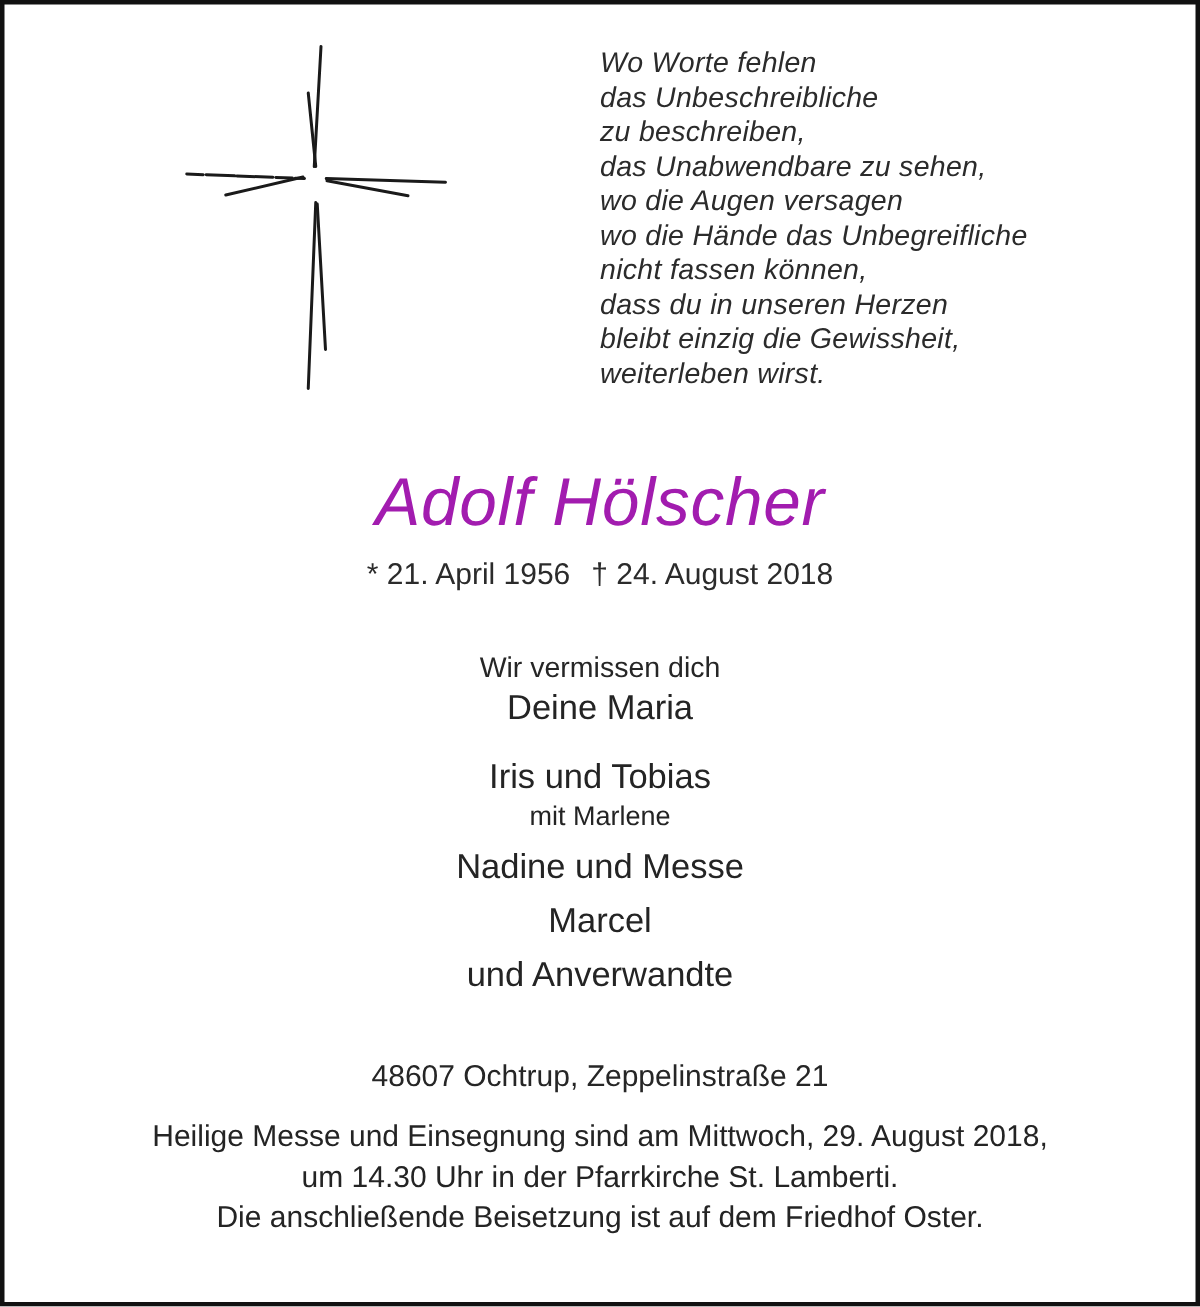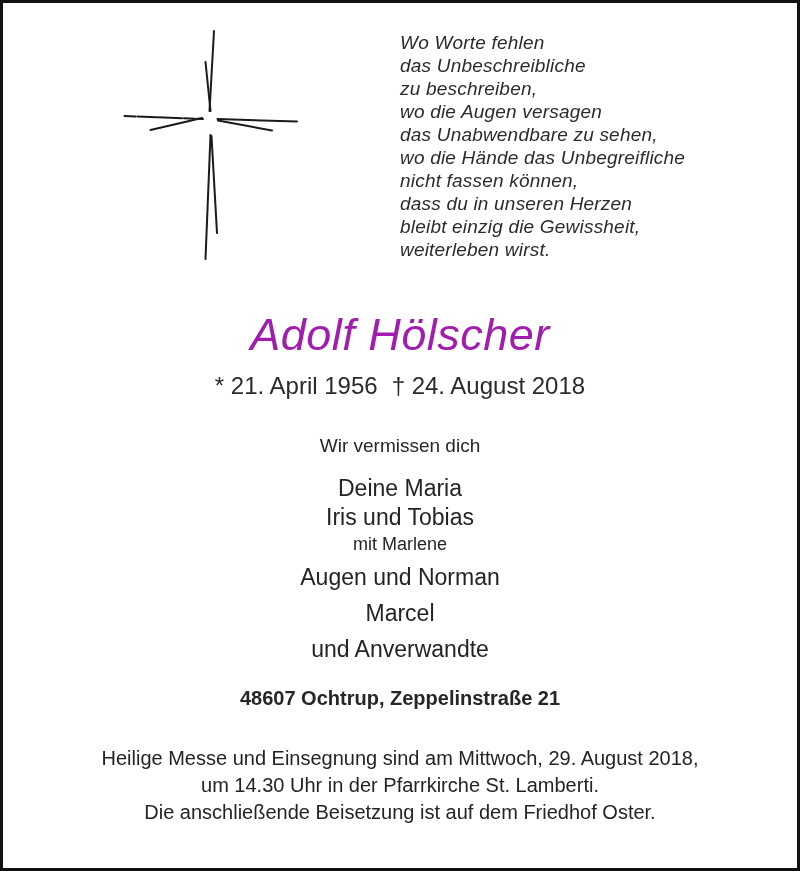--- a/index.html
+++ b/index.html
@@ -51,42 +51,41 @@
     font-style: italic;
     font-weight: 400;
     font-size: 45px;
     line-height: 56px;
     color: #a21caf;
     letter-spacing: 0.5px;
   }
 
   .dates {
     top: 369px;
-    font-size: 24px;
+    font-size: 20px;
     color: #2b2b2b;
   }
   .dates .birth { margin-right: 14px; }
 
   .family-intro {
     top: 432px;
     font-size: 19px;
   }
 
   .member { font-size: 23px; color: #242424; }
-  .member-0 { top: 472px; }
+  .member-0 { top: 455px; }
   .member-1 { top: 501px; text-align: center; }
   .member-2 { top: 531px; font-size: 18px; }
   .member-3 { top: 561px; }
   .member-4 { top: 597px; }
   .member-5 { top: 633px; }
 
   .address {
-    top: 684px;
+    top: 704px;
     font-size: 20px;
-    font-weight: bold;
   }
 
   .ceremony {
     top: 742px;
     font-size: 20px;
     line-height: 27px;
     color: #242424;
   }
 </style>
 </head>
@@ -102,41 +101,41 @@
     <line x1="104.5" y1="101" x2="184" y2="103.5"></line>
     <line x1="105" y1="102.5" x2="159" y2="112.5"></line>
     <line x1="97.5" y1="117" x2="92.5" y2="241"></line>
     <line x1="98.5" y1="118" x2="104" y2="215"></line>
   </svg>
 
   <div class="poem">
     <div>Wo Worte fehlen</div>
     <div>das Unbeschreibliche</div>
     <div>zu beschreiben,</div>
+    <div>das Unabwendbare zu sehen,</div>
     <div>wo die Augen versagen</div>
-    <div>das Unabwendbare zu sehen,</div>
     <div>wo die Hände das Unbegreifliche</div>
     <div>nicht fassen können,</div>
     <div>dass du in unseren Herzen</div>
     <div>bleibt einzig die Gewissheit,</div>
     <div>weiterleben wirst.</div>
   </div>
 
   <h1 class="centered name">Adolf Hölscher</h1>
 
   <div class="centered dates">
     <span class="birth">* 21. April 1956</span><span>† 24. August 2018</span>
   </div>
 
   <div class="centered family-intro">Wir vermissen dich</div>
 
   <div class="centered member member-0">Deine Maria</div>
   <div class="centered member member-1">Iris und Tobias</div>
   <div class="centered member member-2">mit Marlene</div>
-  <div class="centered member member-3">Augen und Norman</div>
+  <div class="centered member member-3">Nadine und Messe</div>
   <div class="centered member member-4">Marcel</div>
   <div class="centered member member-5">und Anverwandte</div>
 
   <div class="centered address">48607 Ochtrup, Zeppelinstraße 21</div>
 
   <div class="centered ceremony">
     <div>Heilige Messe und Einsegnung sind am Mittwoch, 29. August 2018,</div>
     <div>um 14.30 Uhr in der Pfarrkirche St. Lamberti.</div>
     <div>Die anschließende Beisetzung ist auf dem Friedhof Oster.</div>
   </div>

